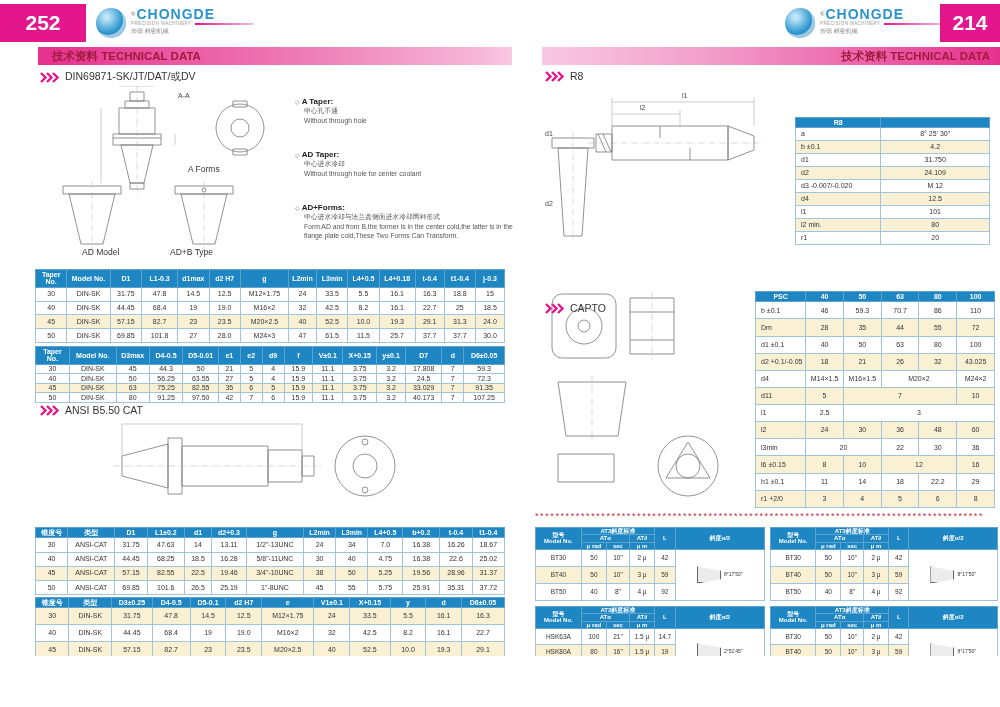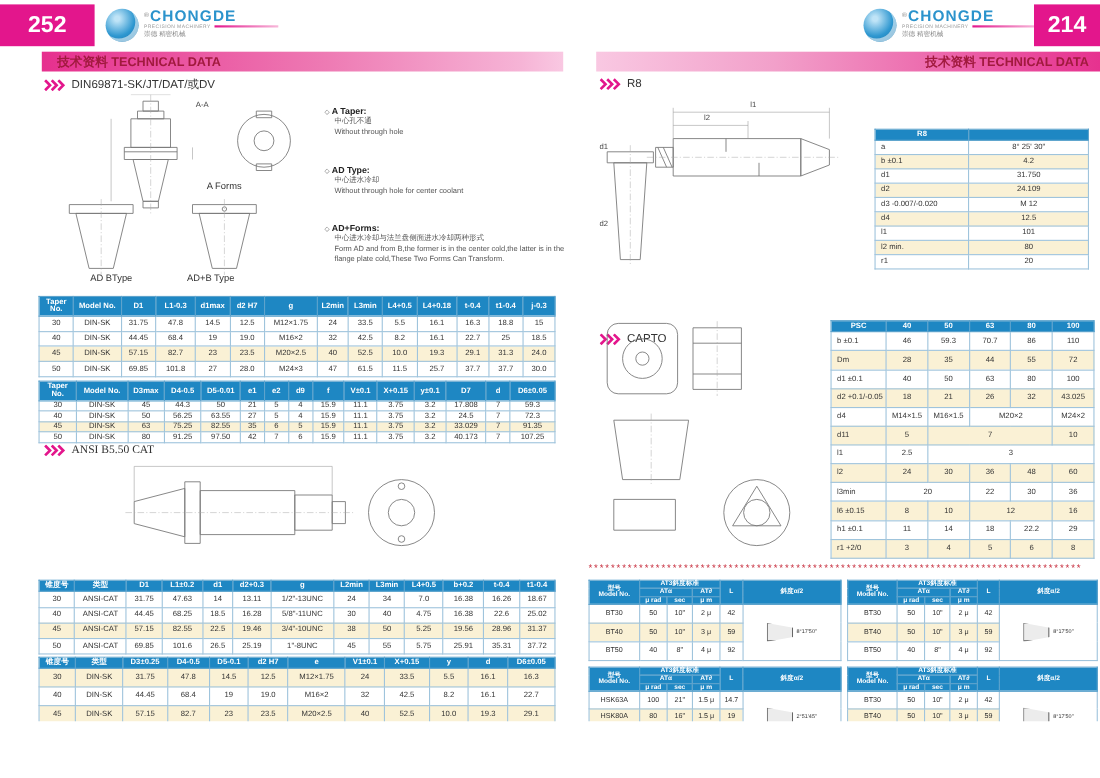--- a/index.html
+++ b/index.html
@@ -106,30 +106,30 @@
       <line x1="169" y1="95" x2="169" y2="164"></line>
     </g>
     <g stroke="#999" stroke-width="0.5" fill="none">
       <line x1="66" y1="22" x2="66" y2="97"></line>
       <line x1="140" y1="48" x2="140" y2="59"></line>
       <line x1="84" y1="0" x2="120" y2="0"></line>
     </g>
   </svg>
   <div class="abs dim" style="left:178px;top:92px;">A-A</div>
   <div class="abs dlabel" style="left:188px;top:164px;">A Forms</div>
-  <div class="abs dlabel" style="left:82px;top:247px;">AD BType</div>
+  <div class="abs dlabel" style="left:82px;top:247px;">AD Model</div>
   <div class="abs dlabel" style="left:170px;top:247px;">AD+B Type</div>
 
   <div class="abs note" style="left:295px;top:97px;width:215px;">
     <div class="nh"><span class="dm">◇</span><span>A Taper:</span></div>
     <div class="nl">中心孔不通</div>
     <div class="nl">Without through hole</div>
   </div>
   <div class="abs note" style="left:295px;top:150px;width:215px;">
-    <div class="nh"><span class="dm">◇</span><span>AD Type:</span></div>
+    <div class="nh"><span class="dm">◇</span><span>AD Taper:</span></div>
     <div class="nl">中心进水冷却</div>
     <div class="nl">Without through hole for center coolant</div>
   </div>
   <div class="abs note" style="left:295px;top:203px;width:218px;">
     <div class="nh"><span class="dm">◇</span><span>AD+Forms:</span></div>
     <div class="nl">中心进水冷却与法兰盘侧面进水冷却两种形式</div>
     <div class="nl">Form AD and from B,the former is in the center cold,the latter is in the flange plate cold,These Two Forms Can Transform.</div>
   </div>
 
   <div class="abs tbl" style="left:35px;top:269px;width:470px;height:74px;">
@@ -340,21 +340,21 @@
             <td>3.75</td>
             <td>3.2</td>
             <td>40.173</td>
             <td>7</td>
             <td>107.25</td>
           </tr>
         </tbody>
       </table>
     </div>
 
-  <div class="abs sect" style="left:40px;top:404px;font-family:Liberation Serif, serif;">
+  <div class="abs sect" style="left:40px;top:404px;">
     <svg width="20" height="11">
       <g fill="none" stroke="#e3168c" stroke-width="2.4">
         <polyline points="1,1 5.5,5.5 1,10"></polyline>
           <polyline points="7,1 11.5,5.5 7,10"></polyline>
           <polyline points="13,1 17.5,5.5 13,10"></polyline>
       </g>
     </svg>
     <span>ANSI B5.50 CAT</span>
   </div>
 

